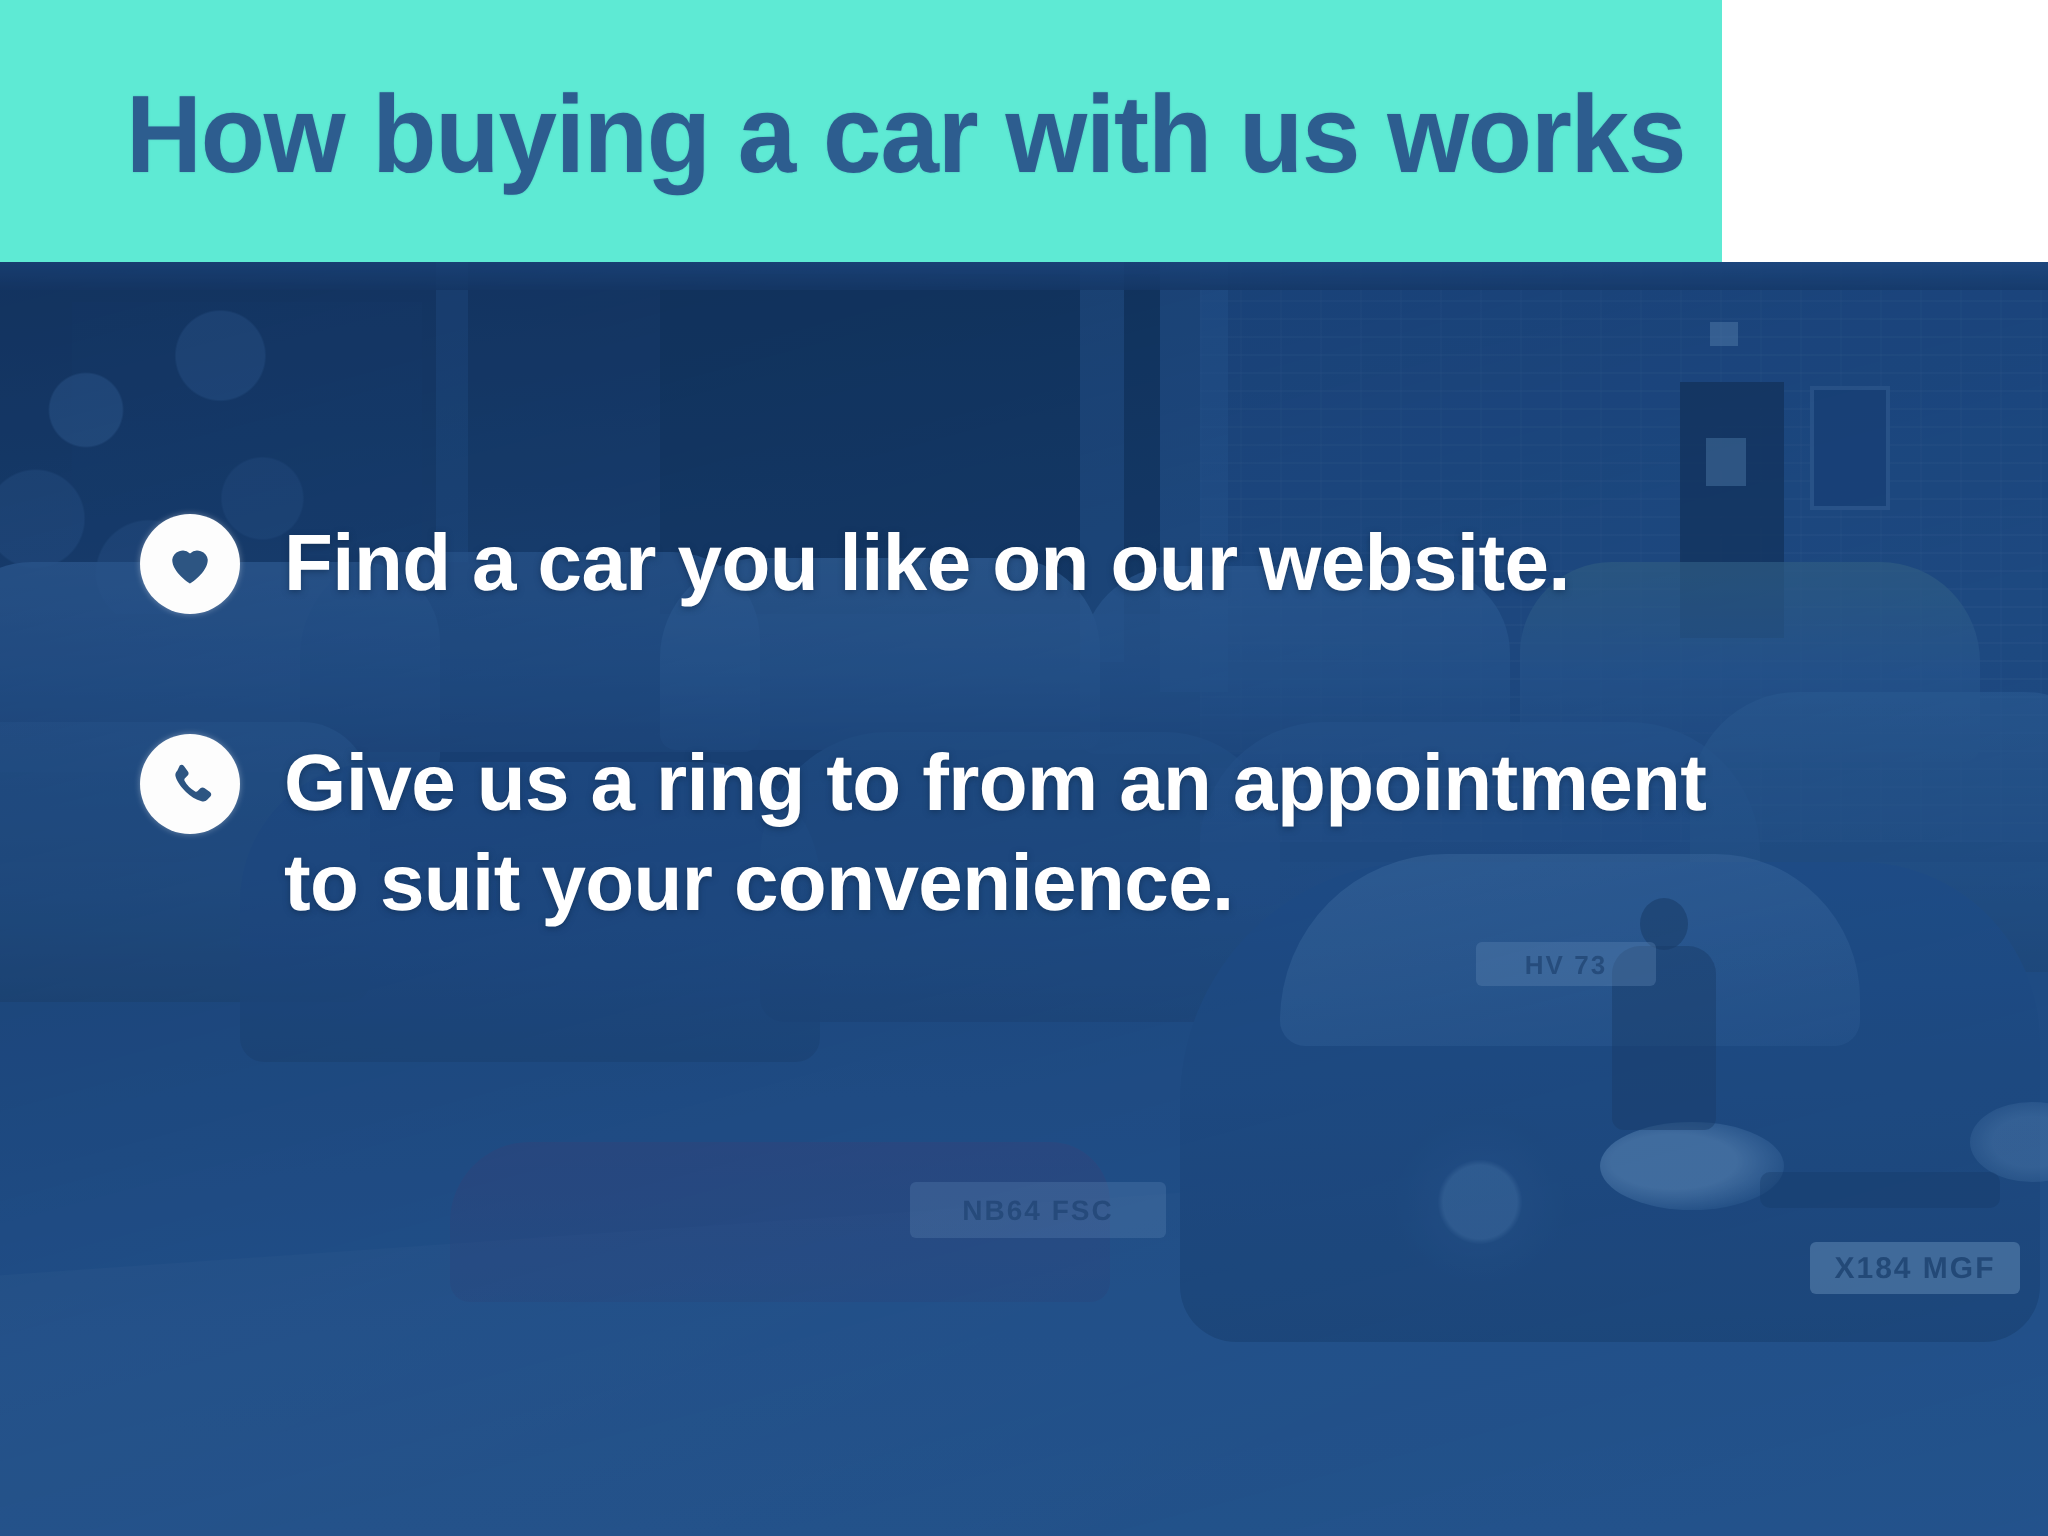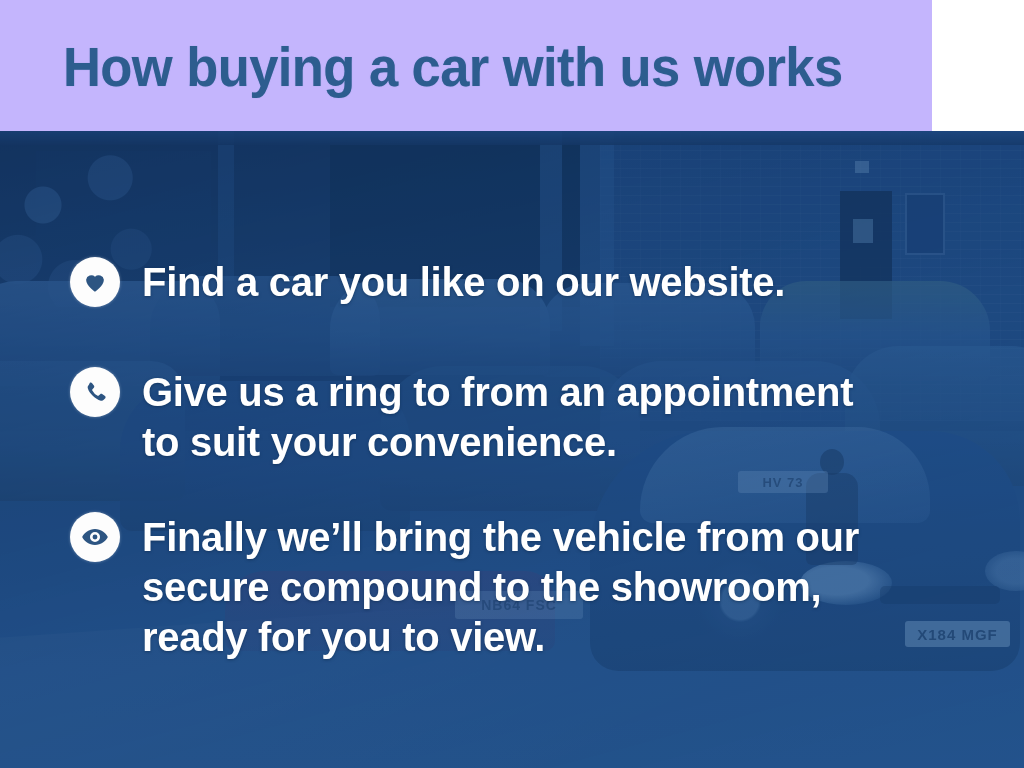--- a/index.html
+++ b/index.html
@@ -16,23 +16,23 @@
     position: relative;
     width: 1024px;
     height: 768px;
     overflow: hidden;
   }
 
   
   #header-band {
     position: absolute;
     left: 0; top: 0;
-    width: 932px;
+    width: 861px;
     height: 131px;
-    background: #c4b5fd;
+    background: #5eead4;
     z-index: 30;
   }
 
   #page-title {
     position: absolute;
     left: 63px;
     top: 36px;
     font-size: 55px;
     line-height: 62px;
     font-weight: 700;
@@ -374,26 +374,15 @@
     <div class="step" id="step-1">
       <span class="step-icon">
         <svg width="25" height="25" viewBox="0 0 24 24" aria-hidden="true">
           <path fill="#2d5582" d="M6.6 2.6c.6-.5 1.5-.4 2 .3l2 2.7c.4.6.3 1.4-.2 1.9L9.1 8.8c-.3.3-.4.8-.2 1.2a12.4 12.4 0 0 0 5.1 5.1c.4.2.9.1 1.2-.2l1.3-1.3c.5-.5 1.3-.6 1.9-.2l2.7 2c.7.5.8 1.4.3 2l-1.5 1.6c-.7.8-1.8 1.1-2.8.8-2.8-.8-5.4-2.4-7.5-4.5S5.4 10.7 4.6 7.9c-.3-1 0-2.1.8-2.8z"></path>
         </svg>
       </span>
       <span class="step-text">Give us a ring to from an appointment
 to suit your convenience.</span>
     </div>
 
-    <div class="step" id="step-2">
-      <span class="step-icon">
-        <svg width="28" height="28" viewBox="0 0 24 24" aria-hidden="true">
-          <path fill="#2d5582" d="M12 5.2C6.9 5.2 2.6 8.6 1 12c1.6 3.4 5.9 6.8 11 6.8S21.4 15.4 23 12c-1.6-3.4-5.9-6.8-11-6.8zm0 11.1A4.3 4.3 0 1 1 16.3 12 4.3 4.3 0 0 1 12 16.3z"></path>
-          <circle cx="12" cy="12" r="2.1" fill="#2d5582"></circle>
-        </svg>
-      </span>
-      <span class="step-text">Finally we’ll bring the vehicle from our
-secure compound to the showroom,
-ready for you to view.</span>
-    </div>
 
   </div>
 </div>
 
 </body></html>

